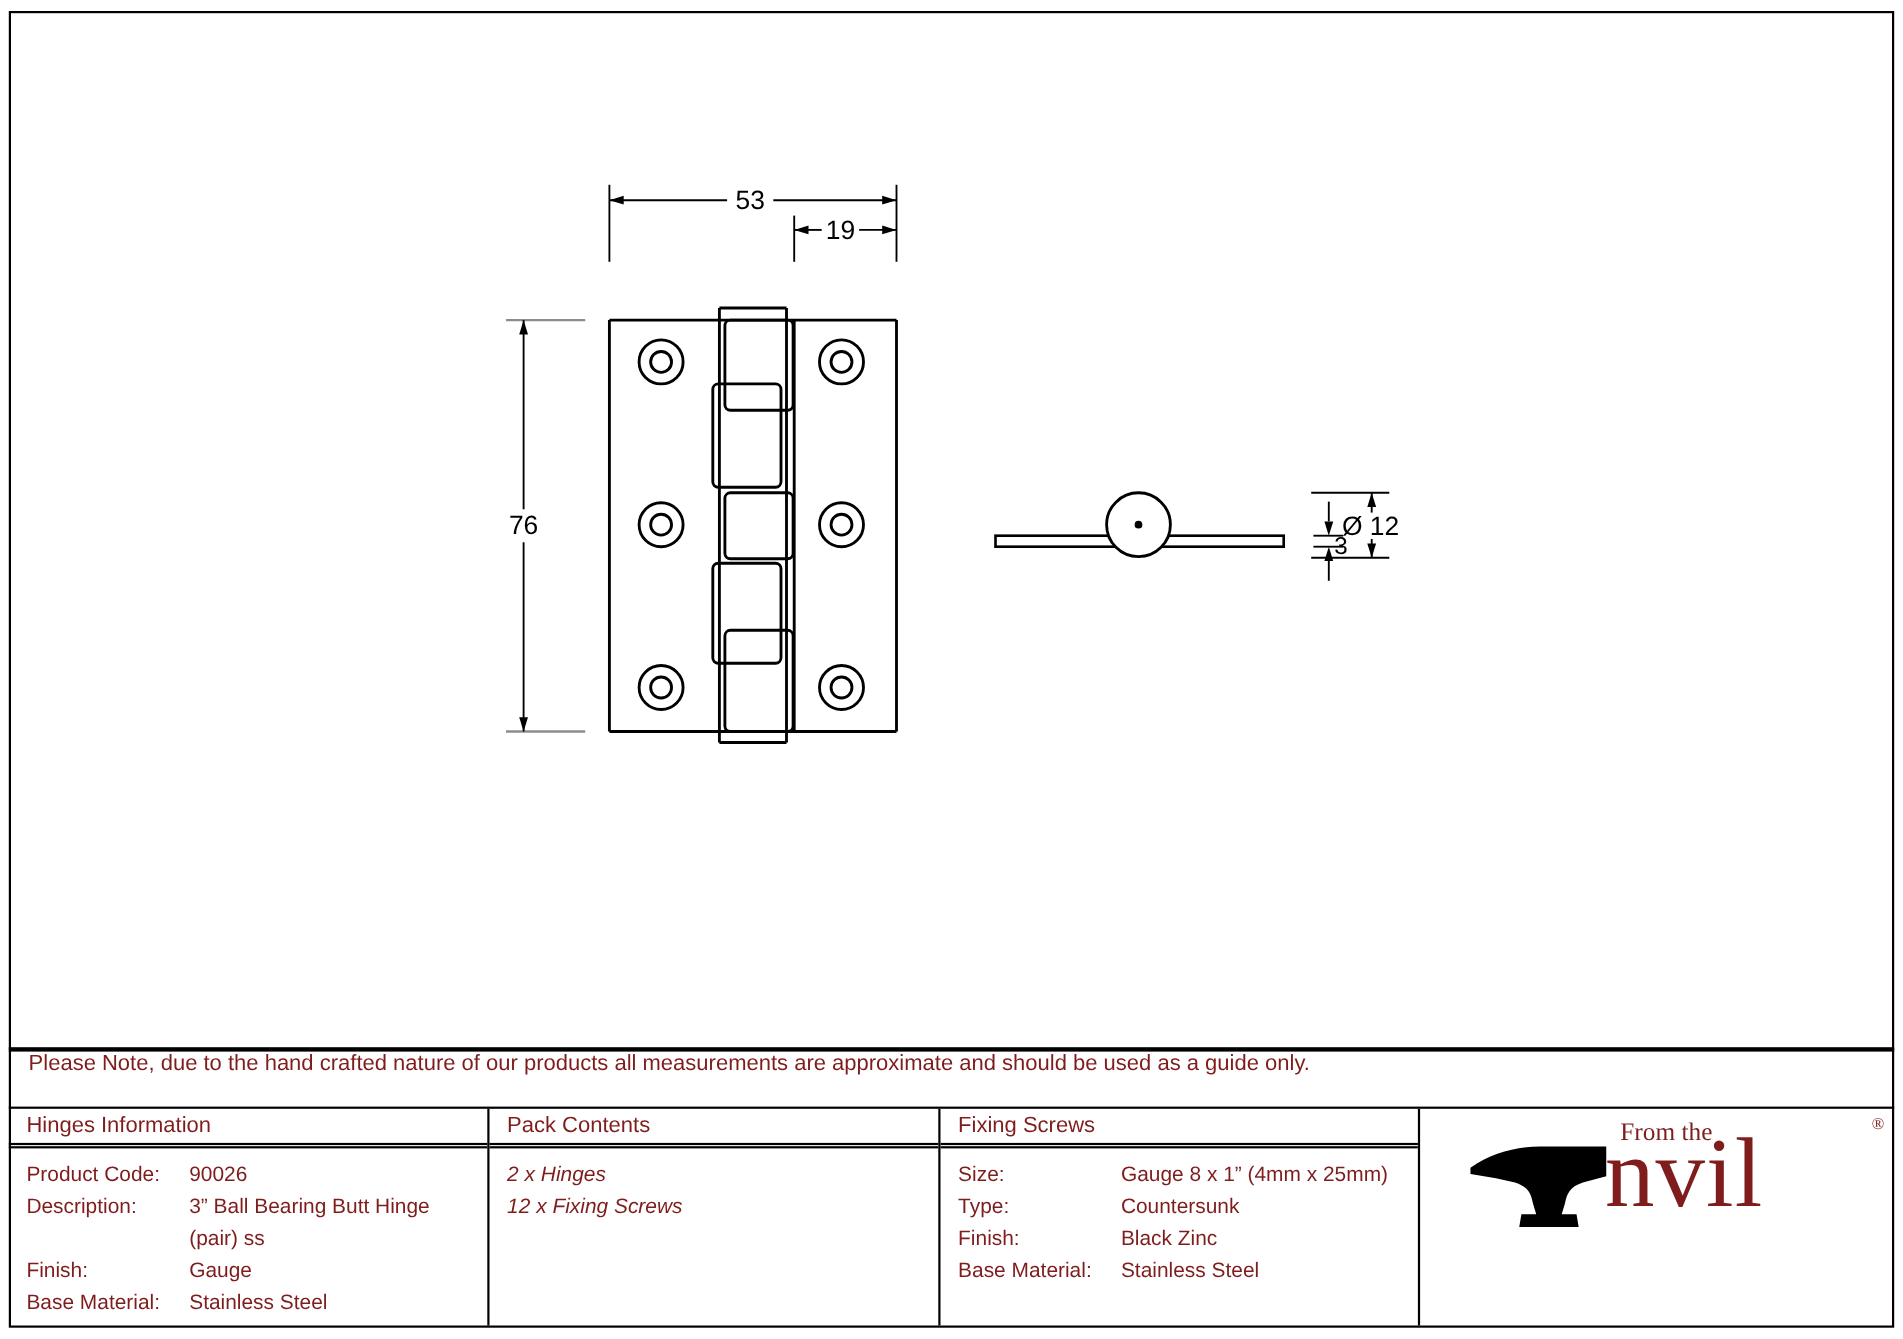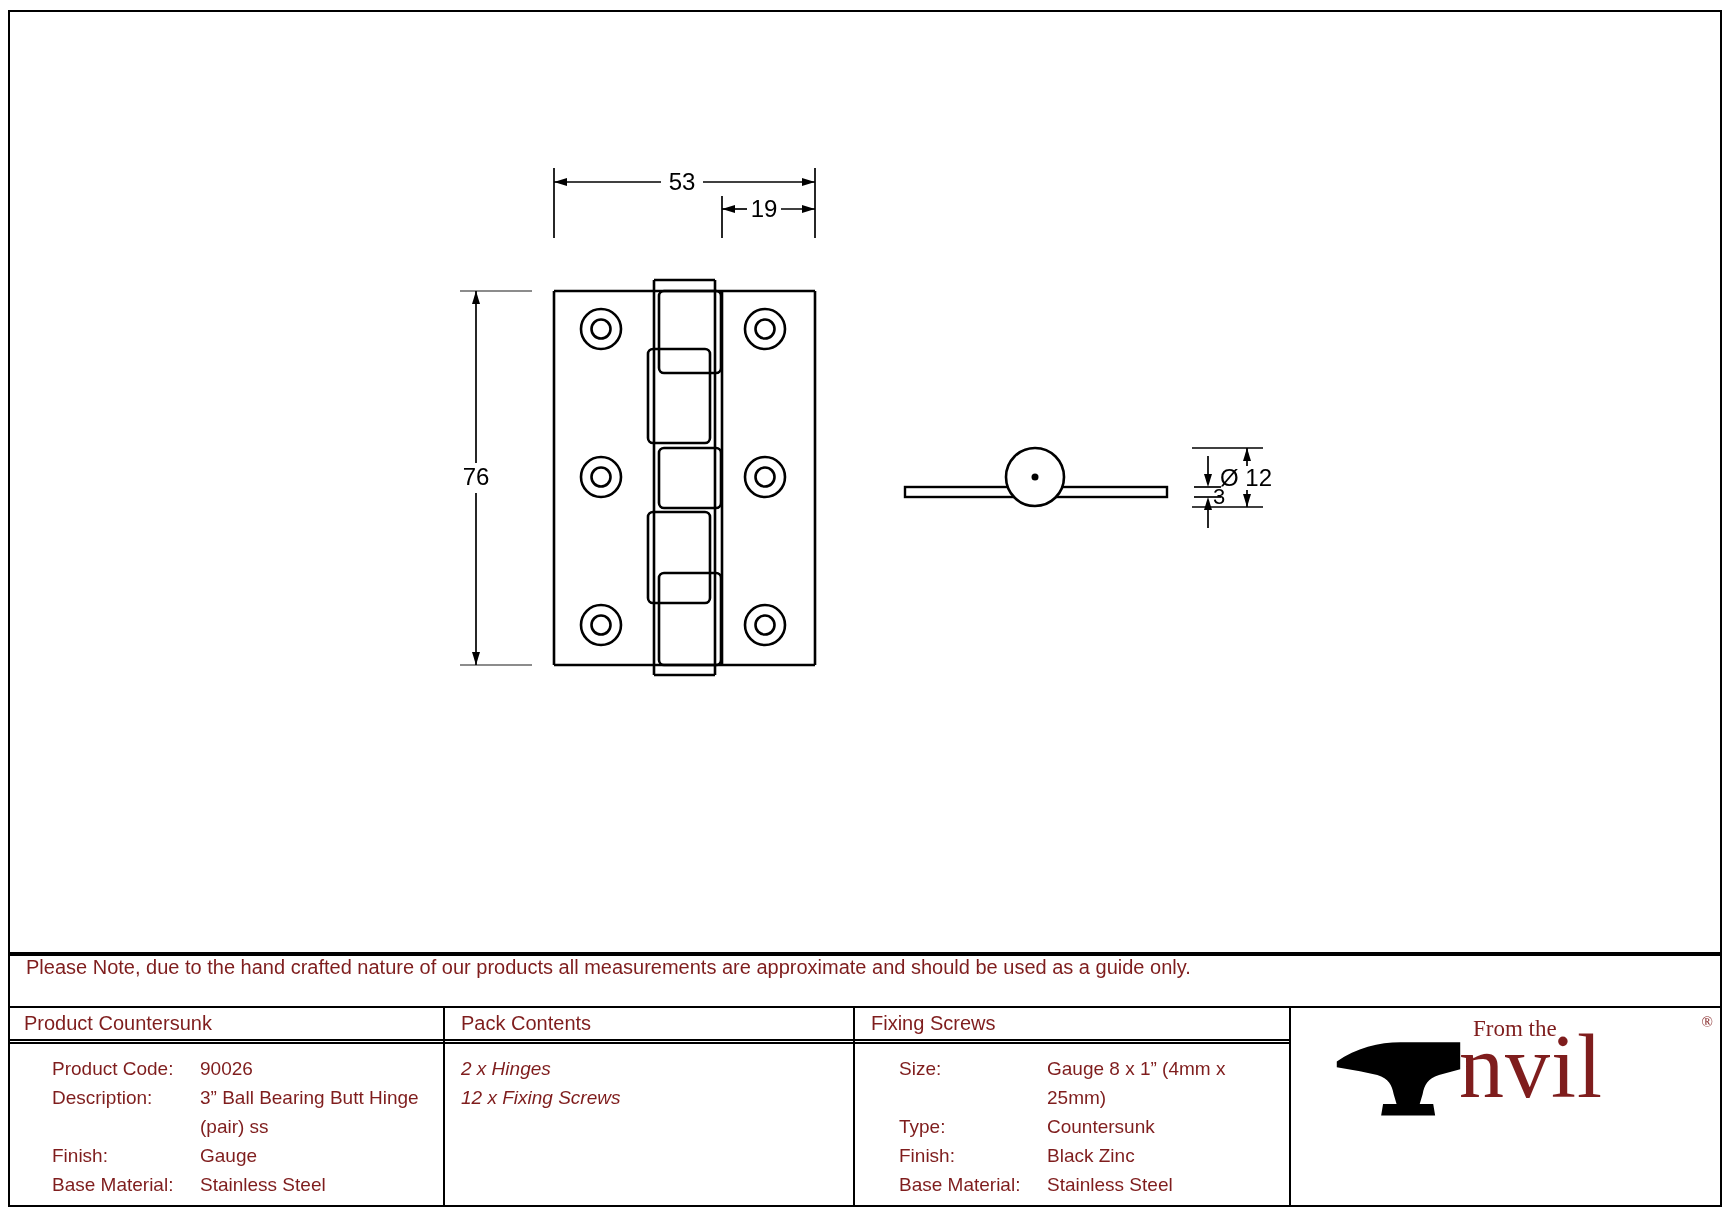--- a/index.html
+++ b/index.html
@@ -16,21 +16,21 @@
   .cols{display:flex;height:197px;}
   .col{box-sizing:border-box;}
   .col-divider{border-right:2px solid #000;}
   .col1{width:437px;}
   .col2{width:410px;}
   .col3{width:436px;}
   .col4{flex:1;position:relative;}
   .col-header{height:36px;display:flex;align-items:center;padding-left:16px;
               font-size:20px;border-bottom:5px double #000;box-sizing:border-box;}
   .col-body{padding:10px 8px 0 16px;font-size:19px;}
-  .kv-row{display:grid;grid-template-columns:148px 1fr;line-height:29px;margin-left:28px;}
+  .kv-row{display:grid;grid-template-columns:148px 1fr;line-height:29px;}
   .item-row{line-height:29px;font-style:italic;}
   
   .logo{position:absolute;left:40px;top:8px;width:382px;height:115px;}
   .logo .anvil{position:absolute;left:0;top:10px;}
   .logo .fromthe{position:absolute;left:142px;top:0;font-family:"Liberation Serif",serif;
                  font-size:23px;}
   .logo .brand{position:absolute;left:128px;top:6px;font-family:"Liberation Serif",serif;
                font-size:90px;font-weight:normal;letter-spacing:1px;line-height:1;}
   .logo .reg{position:absolute;right:0;top:-2px;font-family:"Liberation Serif",serif;
              font-size:15px;}
@@ -150,21 +150,21 @@
   </svg>
 
   <div class="spec">
     <div class="note-row">
       <span>Please Note, due to the hand crafted nature of our products all measurements are approximate and should be used as a guide only.</span>
     </div>
 
     <div class="cols">
 
       <div class="col col1 col-divider">
-        <div class="col-header">Product Countersunk</div>
+        <div class="col-header">Hinges Information</div>
         <div class="col-body">
           <div class="kv-row">
             <span>Product Code:</span>
             <span>90026</span>
           </div>
           <div class="kv-row">
             <span>Description:</span>
             <span>3” Ball Bearing Butt Hinge (pair) ss</span>
           </div>
           <div class="kv-row">

